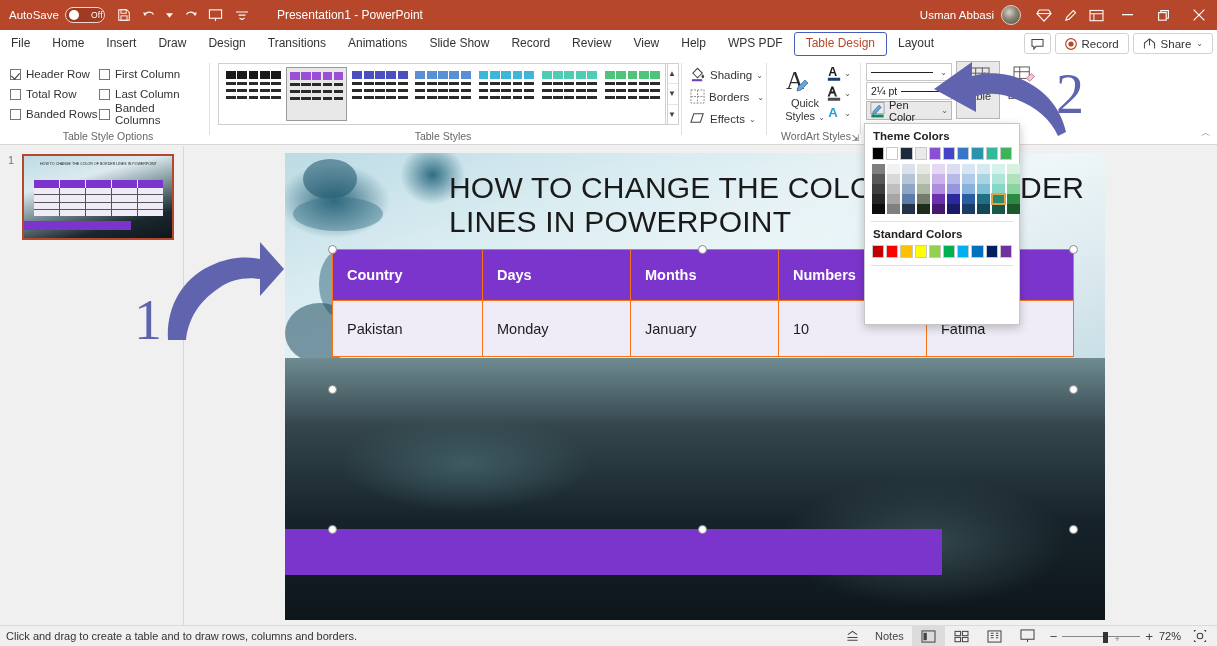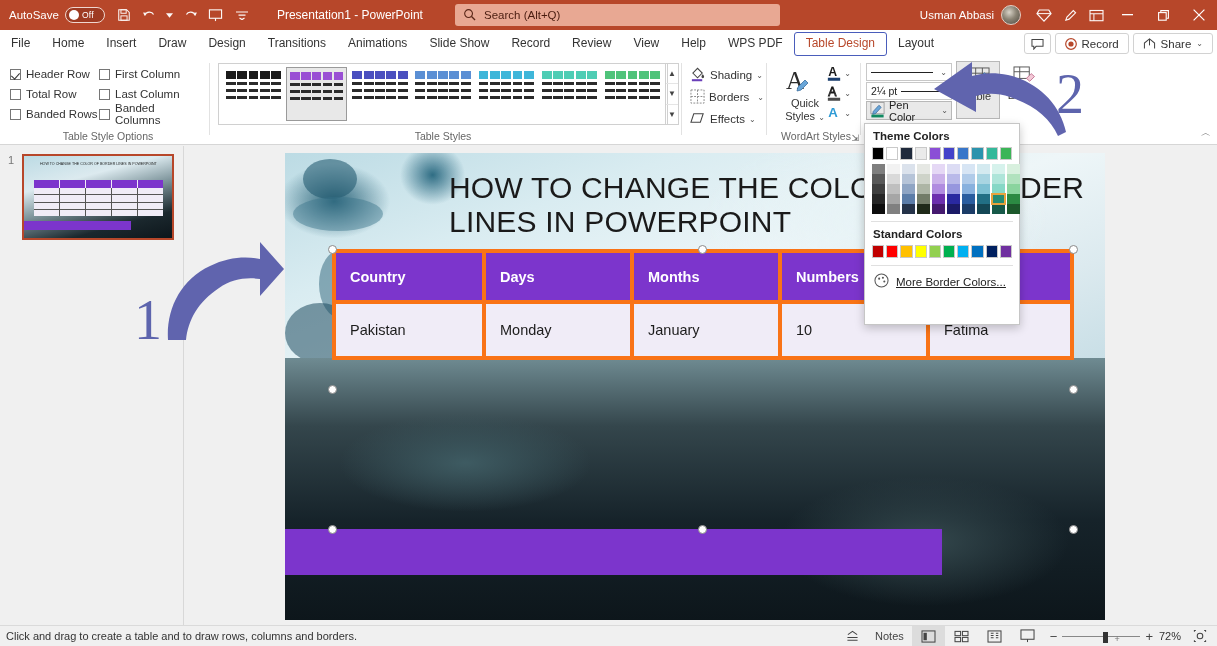--- a/index.html
+++ b/index.html
@@ -14,21 +14,21 @@
   
   .titlebar {
     position: absolute; left: 0; top: 0; width: 1217px; height: 30px;
     background: #b7472a; display: flex; align-items: center;
     color: #fff; font-size: 11.5px;
   }
   .autosave-wrap { display: flex; align-items: center; gap: 6px; margin-left: 9px; }
   .autosave-label { font-size: 11.5px; color: #fff; }
   .toggle {
     width: 40px; height: 16px; border-radius: 9px; border: 1px solid #f0d7cf;
-    background: #9e3b22; display: flex; align-items: center; gap: 3px;
+    background: #9e3b22; display: flex; align-items: center; gap: 12px;
     padding: 0 3px; font-size: 8.5px; color: #fff; letter-spacing: .3px;
   }
   .toggle .knob { width: 10px; height: 10px; border-radius: 50%; background: #fff; flex: none; }
   .tb-icon {
     width: 26px; height: 24px; display: flex; align-items: center; justify-content: center;
     color: #fff; font-size: 14px; opacity: .96;
   }
   .tb-icon svg { display: block; }
   .tb-sep { width: 6px; }
   .doc-title { margin-left: 22px; font-size: 12px; white-space: nowrap; }
@@ -215,21 +215,21 @@
   }
   .slide-title {
     position: absolute; left: 164px; top: 18px; width: 640px;
     font-size: 30px; line-height: 34px; color: #1a1a1a; letter-spacing: .2px;
   }
   .tbl {
     position: absolute; left: 47px; top: 96px; width: 742px;
     border-collapse: collapse; table-layout: fixed; background: #f0ecf7;
   }
   .tbl td, .tbl th {
-    border: 4px solid #f97316; height: 56px; padding: 0 14px;
+    border: 1px solid #f97316; height: 56px; padding: 0 14px;
     font-size: 14.5px; color: #1c1c1c; text-align: left; font-weight: normal;
   }
   .tbl thead th { background: #7c35cc; color: #fff; font-weight: bold; height: 51px; font-size: 14.5px; }
   .purple-bar {
     position: absolute; left: 0; top: 376px; width: 657px; height: 46px; background: #7c35cc;
   }
   .handle {
     position: absolute; width: 9px; height: 9px; border-radius: 50%;
     background: #fff; border: 1px solid #8a8a8a; z-index: 20;
   }
@@ -297,29 +297,20 @@
           <path stroke="#fff" stroke-width="1.2" d="M8 11v3"></path>
         </svg>
     </span>
     <span class="tb-icon">
       <svg width="14" height="10" viewBox="0 0 14 10">
           <path stroke="#fff" stroke-width="1.2" fill="none" d="M1 2h12M3.5 5.2h7M4.5 8L7 9.6 9.5 8"></path>
         </svg>
     </span>
     <span class="doc-title">Presentation1  -  PowerPoint</span>
 
-    <div class="searchbox">
-      <span>
-        <svg width="13" height="13" viewBox="0 0 14 14">
-            <circle cx="6" cy="6" r="4.2" fill="none" stroke="#5a2718" stroke-width="1.2"></circle>
-            <path stroke="#5a2718" stroke-width="1.4" d="M9.2 9.2L13 13"></path>
-          </svg>
-      </span>
-      <span>Search (Alt+Q)</span>
-    </div>
 
     <div class="tb-right">
       <span class="user-name">Usman Abbasi</span>
       <span class="avatar"></span>
       <span class="tb-icon">
         <svg width="16" height="15" viewBox="0 0 16 15">
             <path fill="none" stroke="#fff" stroke-width="1.2" d="M3.2 2h9.6l2.2 3.6L8 13.2 1 5.6z"></path>
             <path stroke="#fff" stroke-width="1" d="M1 5.6h14"></path>
           </svg>
       </span>
@@ -859,31 +850,20 @@
         <i style="background: rgb(255, 192, 0);"></i>
         <i style="background: rgb(255, 255, 0);"></i>
         <i style="background: rgb(146, 208, 80);"></i>
         <i style="background: rgb(0, 176, 80);"></i>
         <i style="background: rgb(0, 176, 240);"></i>
         <i style="background: rgb(0, 112, 192);"></i>
         <i style="background: rgb(0, 32, 96);"></i>
         <i style="background: rgb(112, 48, 160);"></i>
       </div>
     <div class="cd-sep"></div>
-    <div class="more-colors">
-      <span>
-        <svg width="15" height="15" viewBox="0 0 16 16">
-            <circle cx="8" cy="8" r="7" fill="none" stroke="#555" stroke-width="1.1"></circle>
-            <circle cx="5.5" cy="6" r="1.1" fill="#555"></circle>
-            <circle cx="9.5" cy="5" r="1.1" fill="#555"></circle>
-            <circle cx="11" cy="9" r="1.1" fill="#555"></circle>
-          </svg>
-      </span>
-      <u>More Border Colors...</u>
-    </div>
   </div>
 
   <div class="thumbpane">
     <div class="slide-num">1</div>
     <div class="thumb">
       <div style="position:absolute;inset:0;background:linear-gradient(165deg,#bcdbe4 0%,#dceaef 30%,#7d949b 52%,#1b282e 78%,#0d161b 100%)"></div>
       <div style="position:absolute;left:16px;top:6px;right:6px;height:14px;font-size:3.6px;line-height:5px;color:#1b1b1b">HOW TO CHANGE THE COLOR OF BORDER LINES IN POWERPOINT</div>
       <div style="position:absolute;left:10px;top:24px;right:9px;bottom:22px">
         <div style="height:8px;background:#7c35cc;display:flex">
           <i style="flex:1;border-right:.4px solid #f0ecf7"></i>

